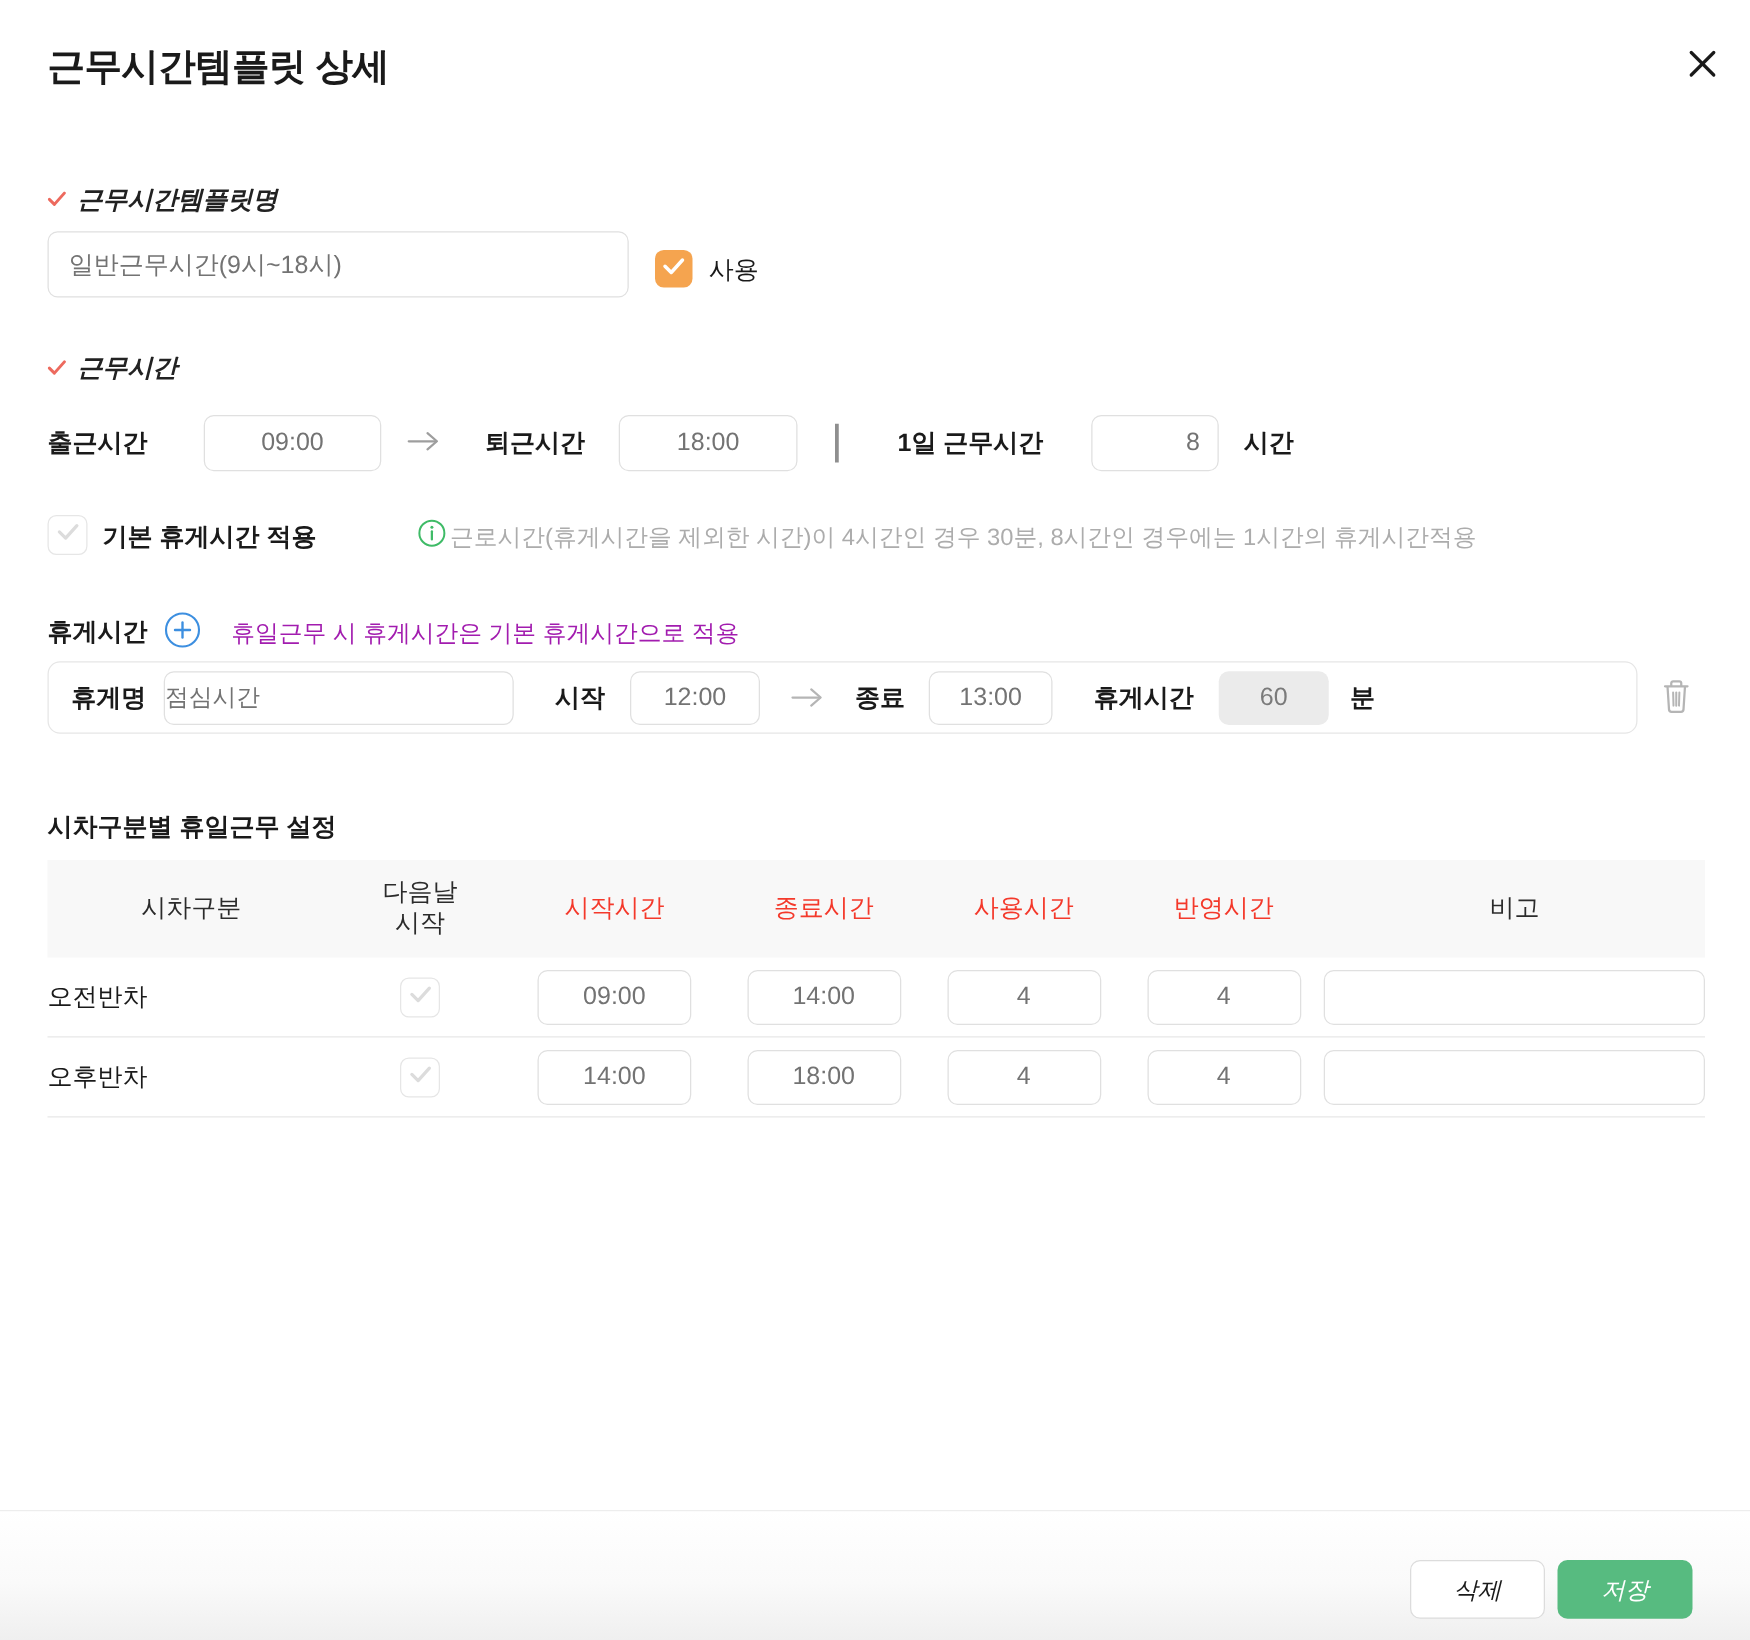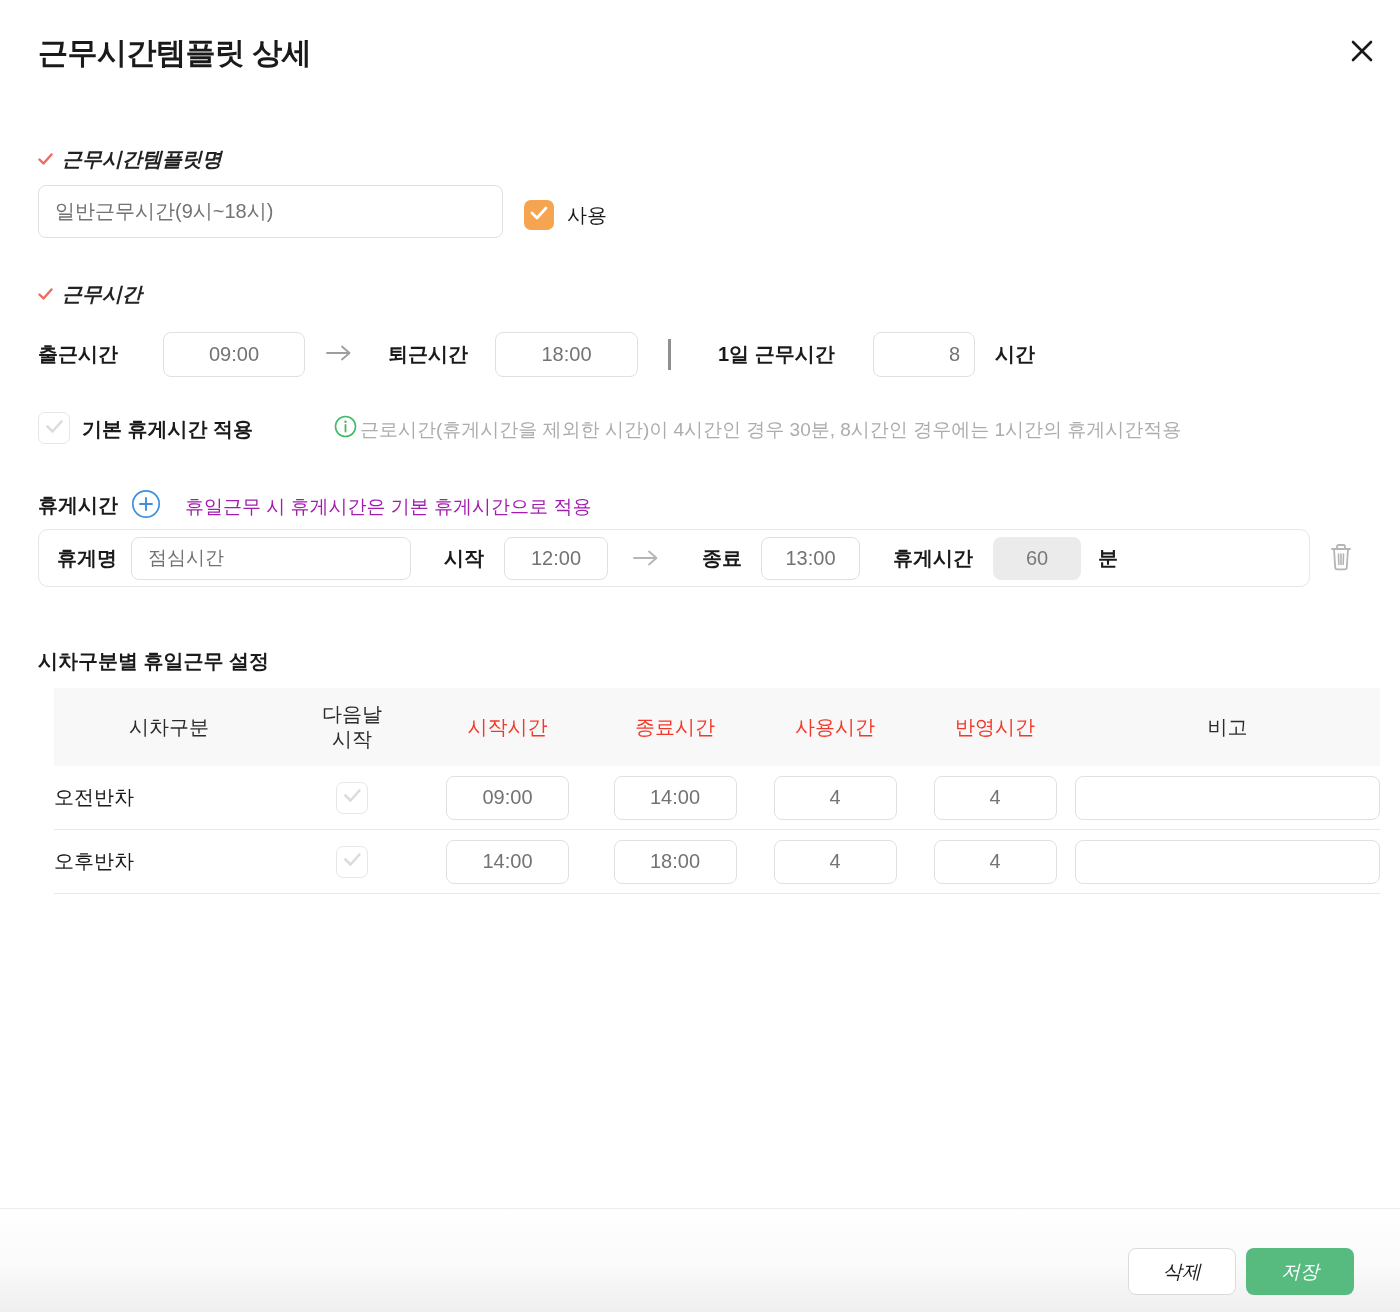--- a/index.html
+++ b/index.html
@@ -42,33 +42,33 @@
   .default-break-row .db-note { position:absolute; left:322px; top:5px; font-size:19px; color:#acacac; }
 
   .break-head { position:absolute; left:38px; top:489px; width:1330px; height:32px; }
   .break-head .bh-label { position:absolute; left:0; top:3px; font-size:20px; font-weight:600; }
   .break-head .plus-btn { position:absolute; left:93px; top:0; width:30px; height:30px; border:none; background:transparent; cursor:pointer; padding:0; }
   .break-head .bh-note { position:absolute; left:147px; top:5px; font-size:19px; color:#a21caf; }
 
   .break-card { position:absolute; left:38px; top:529px; width:1272px; height:58px; border:1px solid #e6e6e6; border-radius:10px;
                 display:flex; align-items:center; padding:0 18px; }
   .break-card .bc-label { font-size:20px; font-weight:600; white-space:nowrap; }
-  #break-name-input  { width:280px; height:43px; padding:0 16px; margin-left:14px; font-size:19px; }
+  #break-name-input  { width:280px; height:43px; padding:0 0; margin-left:14px; font-size:19px; }
   #break-start-input { width:104px;  height:43px; margin-left:20px; }
   #break-end-input   { width:99px;  height:43px; margin-left:19px; }
   .bc-gap-l { margin-left:33px; }
   .break-card .arrow-icon { margin-left:24px; }
-  .bc-end-label { margin-left:42px; }
+  .bc-end-label { margin-left:24px; }
   .disabled-input { width:88px; height:43px; margin-left:20px; background:#ebebeb; border:none; border-radius:8px;
                     text-align:center; font-size:20px; color:#7a7a7a; font-family:"Liberation Sans","DejaVu Sans",sans-serif; }
   .bc-unit { margin-left:17px; font-size:20px; font-weight:600; }
   .trash-btn { position:absolute; left:1324px; top:540px; width:34px; height:36px; border:none; background:transparent; cursor:pointer; padding:0; }
 
   .leave-title { position:absolute; left:38px; top:648px; font-size:20px; font-weight:600; }
-  .leave-table { position:absolute; left:54px; top:688px; width:1326px; }
+  .leave-table { position:absolute; left:38px; top:688px; width:1326px; }
   .lt-grid { display:grid; grid-template-columns:230px 136px 175px 160px 160px 160px 1fr; align-items:center; }
   .lt-header { background:#f8f8f8; height:78px; }
   .lt-header .hcell { text-align:center; font-size:20px; font-weight:500; color:#2b2b2b; line-height:1.25; white-space:pre-line; }
   .lt-header .hcell.red { color:#f4392b; }
   .lt-row { height:64px; border-bottom:1px solid #e8e8e8; }
   .lt-row .cat { font-size:20px; color:#1a1a1a; text-align:left; }
   .lt-row .ccell { display:flex; justify-content:center; }
   .row-input { width:123px; height:44px; margin:0 auto; display:block; }
   .note-input { width:100%; height:44px; }
 

